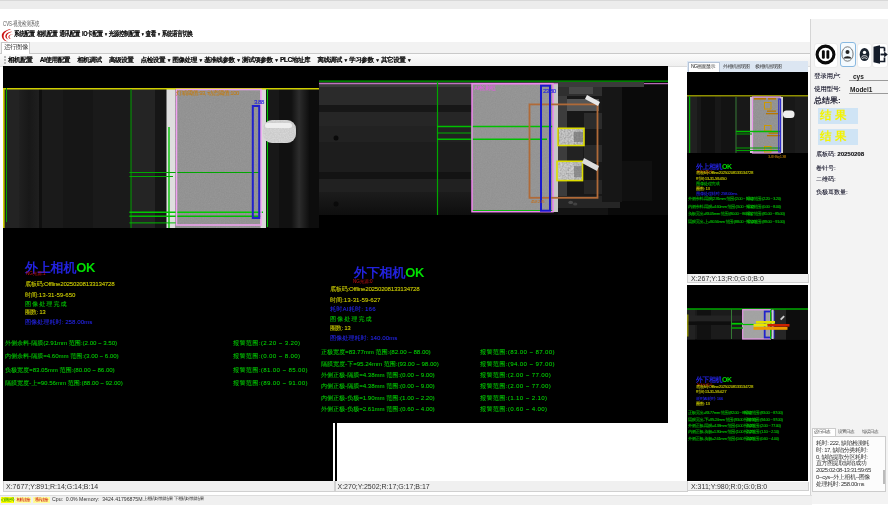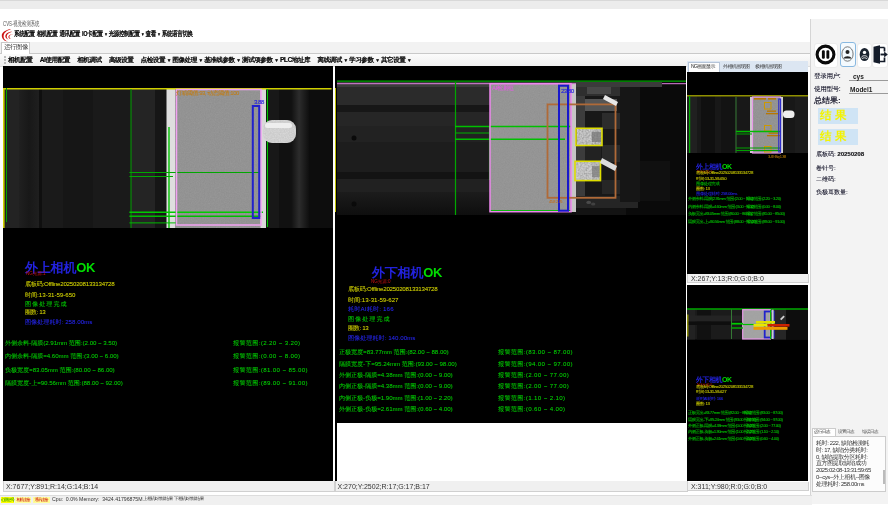--- a/index.html
+++ b/index.html
@@ -123,21 +123,21 @@
 <div class="t measr" style="left:230px;top:301px">报警范围:(81.00 ~ 85.00)</div>
 <div class="t meas" style="left:2px;top:314px">隔膜宽度-上=90.56mm 范围:(88.00 ~ 92.00)</div>
 <div class="t measr" style="left:230px;top:314px">报警范围:(89.00 ~ 91.00)</div>
 </div>
 <div class="strip" style="left:3px;top:481px;width:330px;height:10px">
     <span style="position:absolute;left:2px;top:2px">X:7677;Y:891;R:14;G:14;B:14</span>
   </div>
 
 <div class="a" style="left:334.5px;top:66px;width:2.5px;height:415px;background:#000"></div>
 <div class="a" style="left:335px;top:88px;width:1.2px;height:124px;background:#bfbf00"></div>
-<div class="a" id="mp" style="left:337px;top:66px;width:349px;height:357px;background:#000">
+<div class="a" id="mp" style="left:319px;top:66px;width:349px;height:357px;background:#000">
 <svg class="a" style="left:0;top:0" width="349" height="415" viewBox="0 0 349 415">
  <defs>
   <linearGradient id="mb" x1="0" x2="0" y1="0" y2="1">
    <stop offset="0" stop-color="#1c1c1c"></stop>
           <stop offset="1" stop-color="#0e0e0e"></stop>
   </linearGradient>
  </defs>
 
  <rect x="0" y="16" width="287" height="133" fill="#1c1c1c"></rect>
  <rect x="0" y="16" width="287" height="5" fill="#3c3c3c"></rect>

